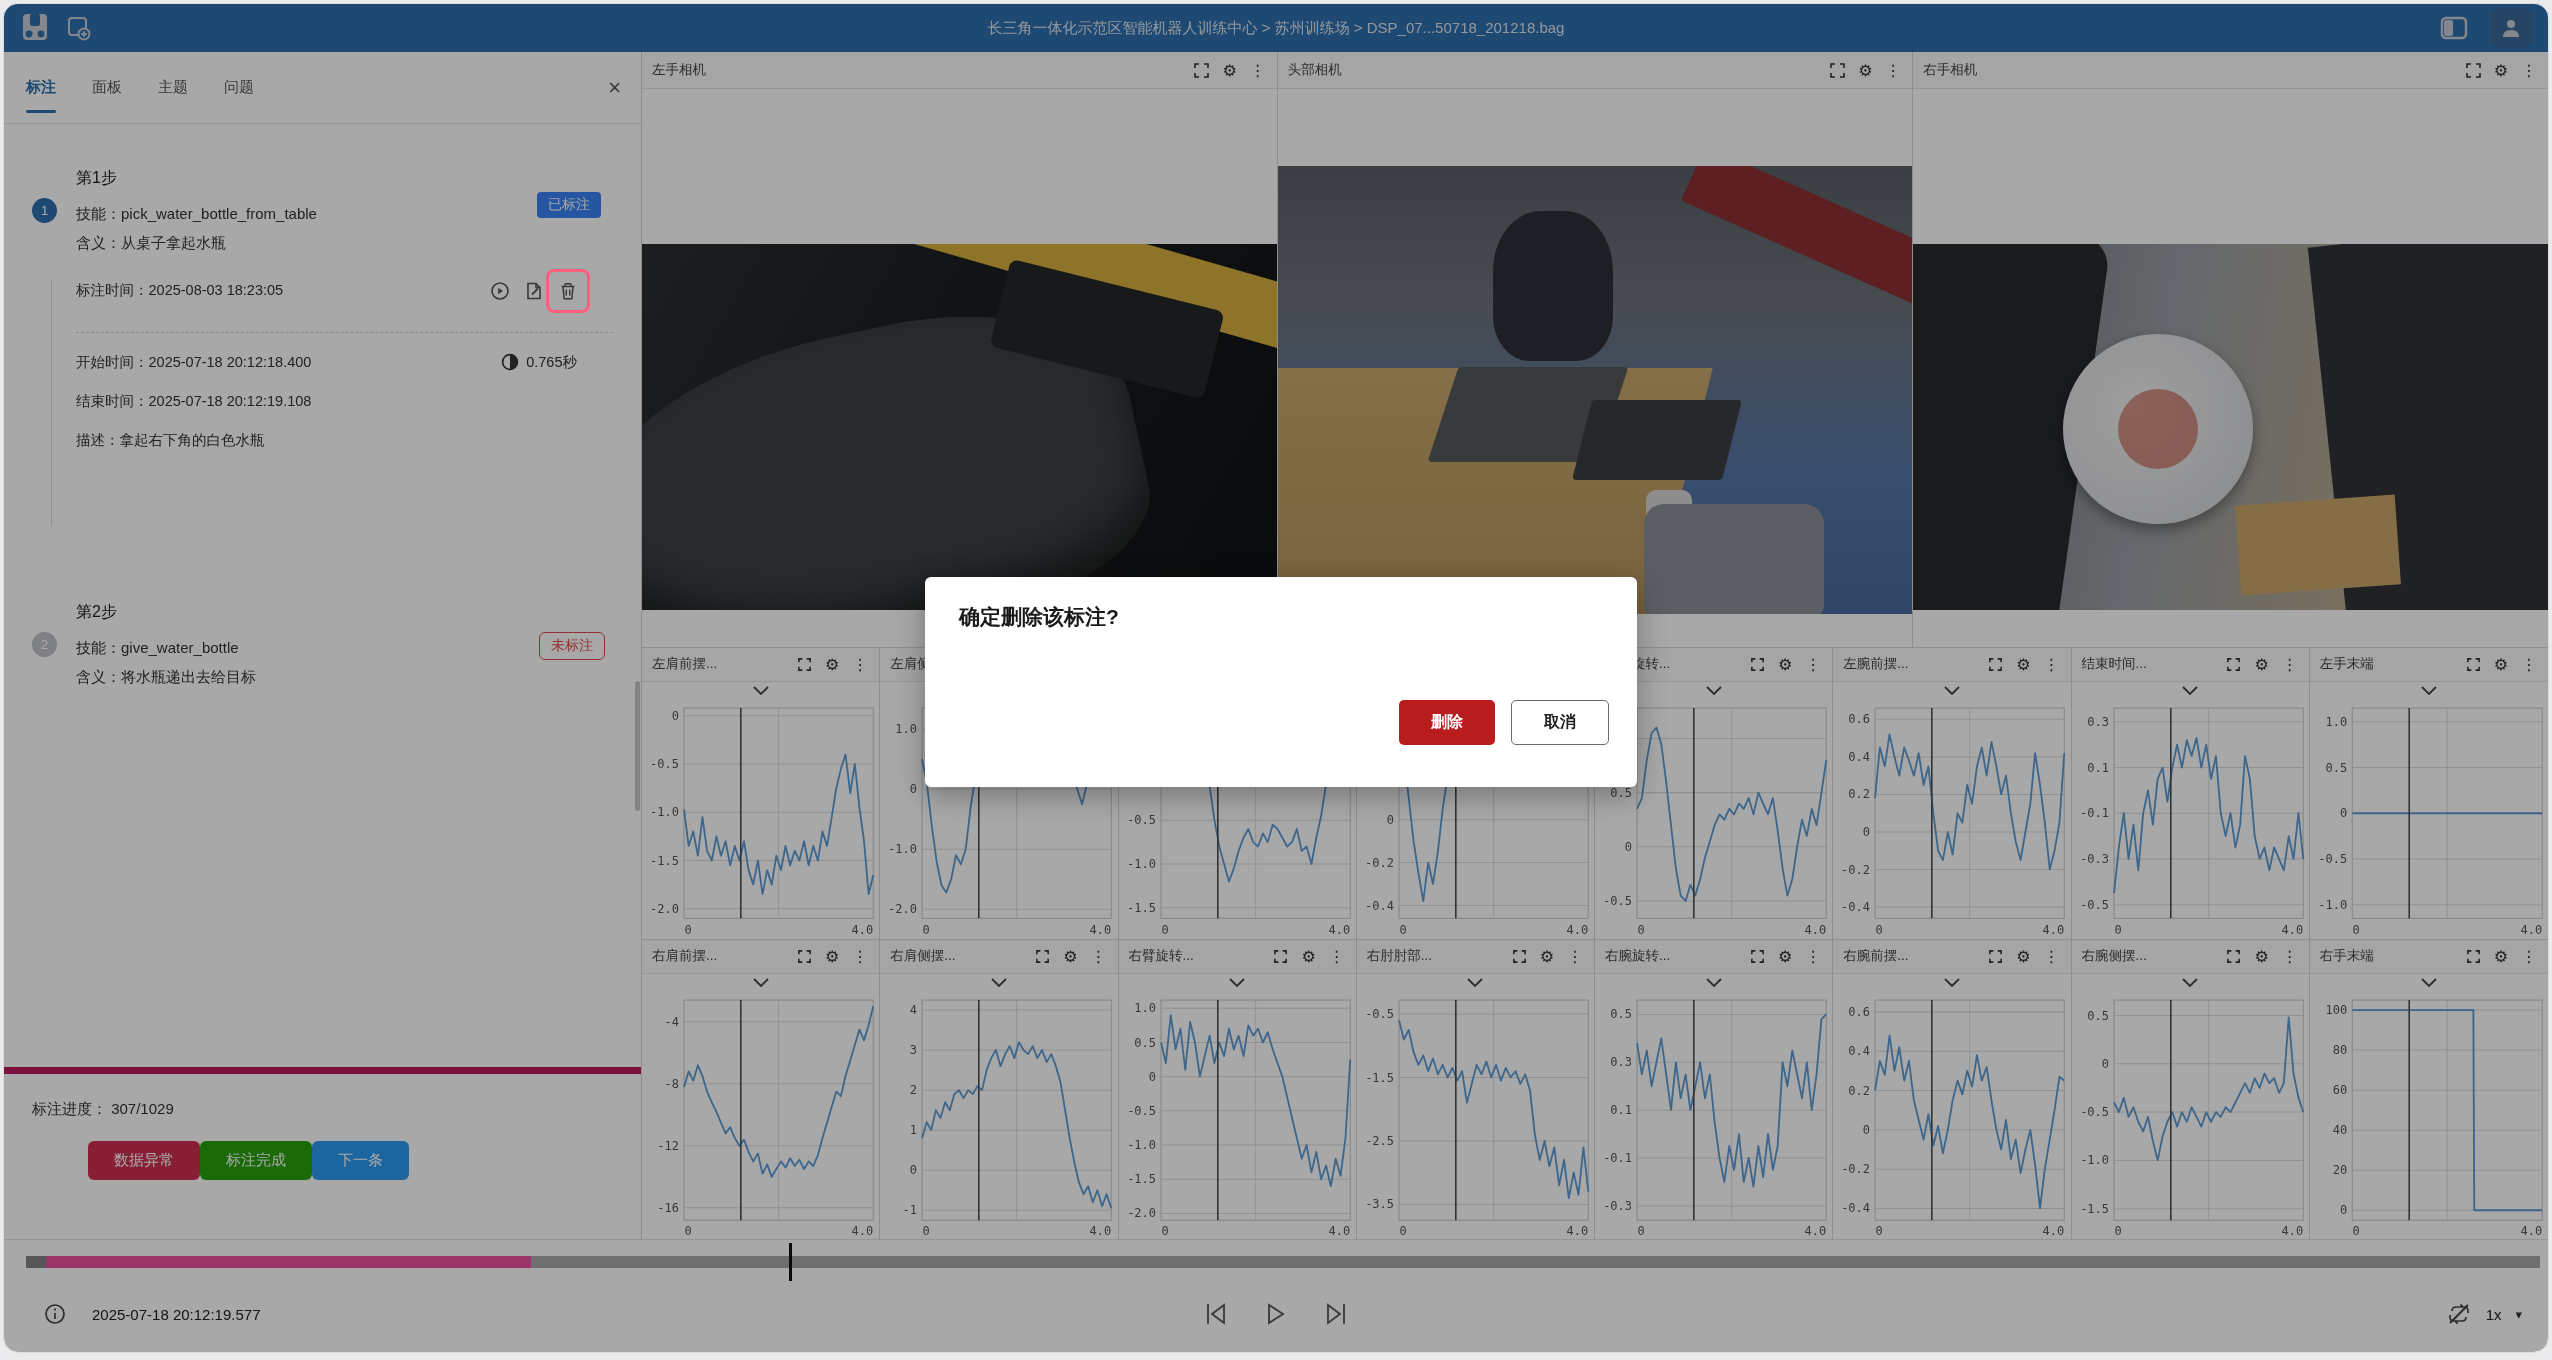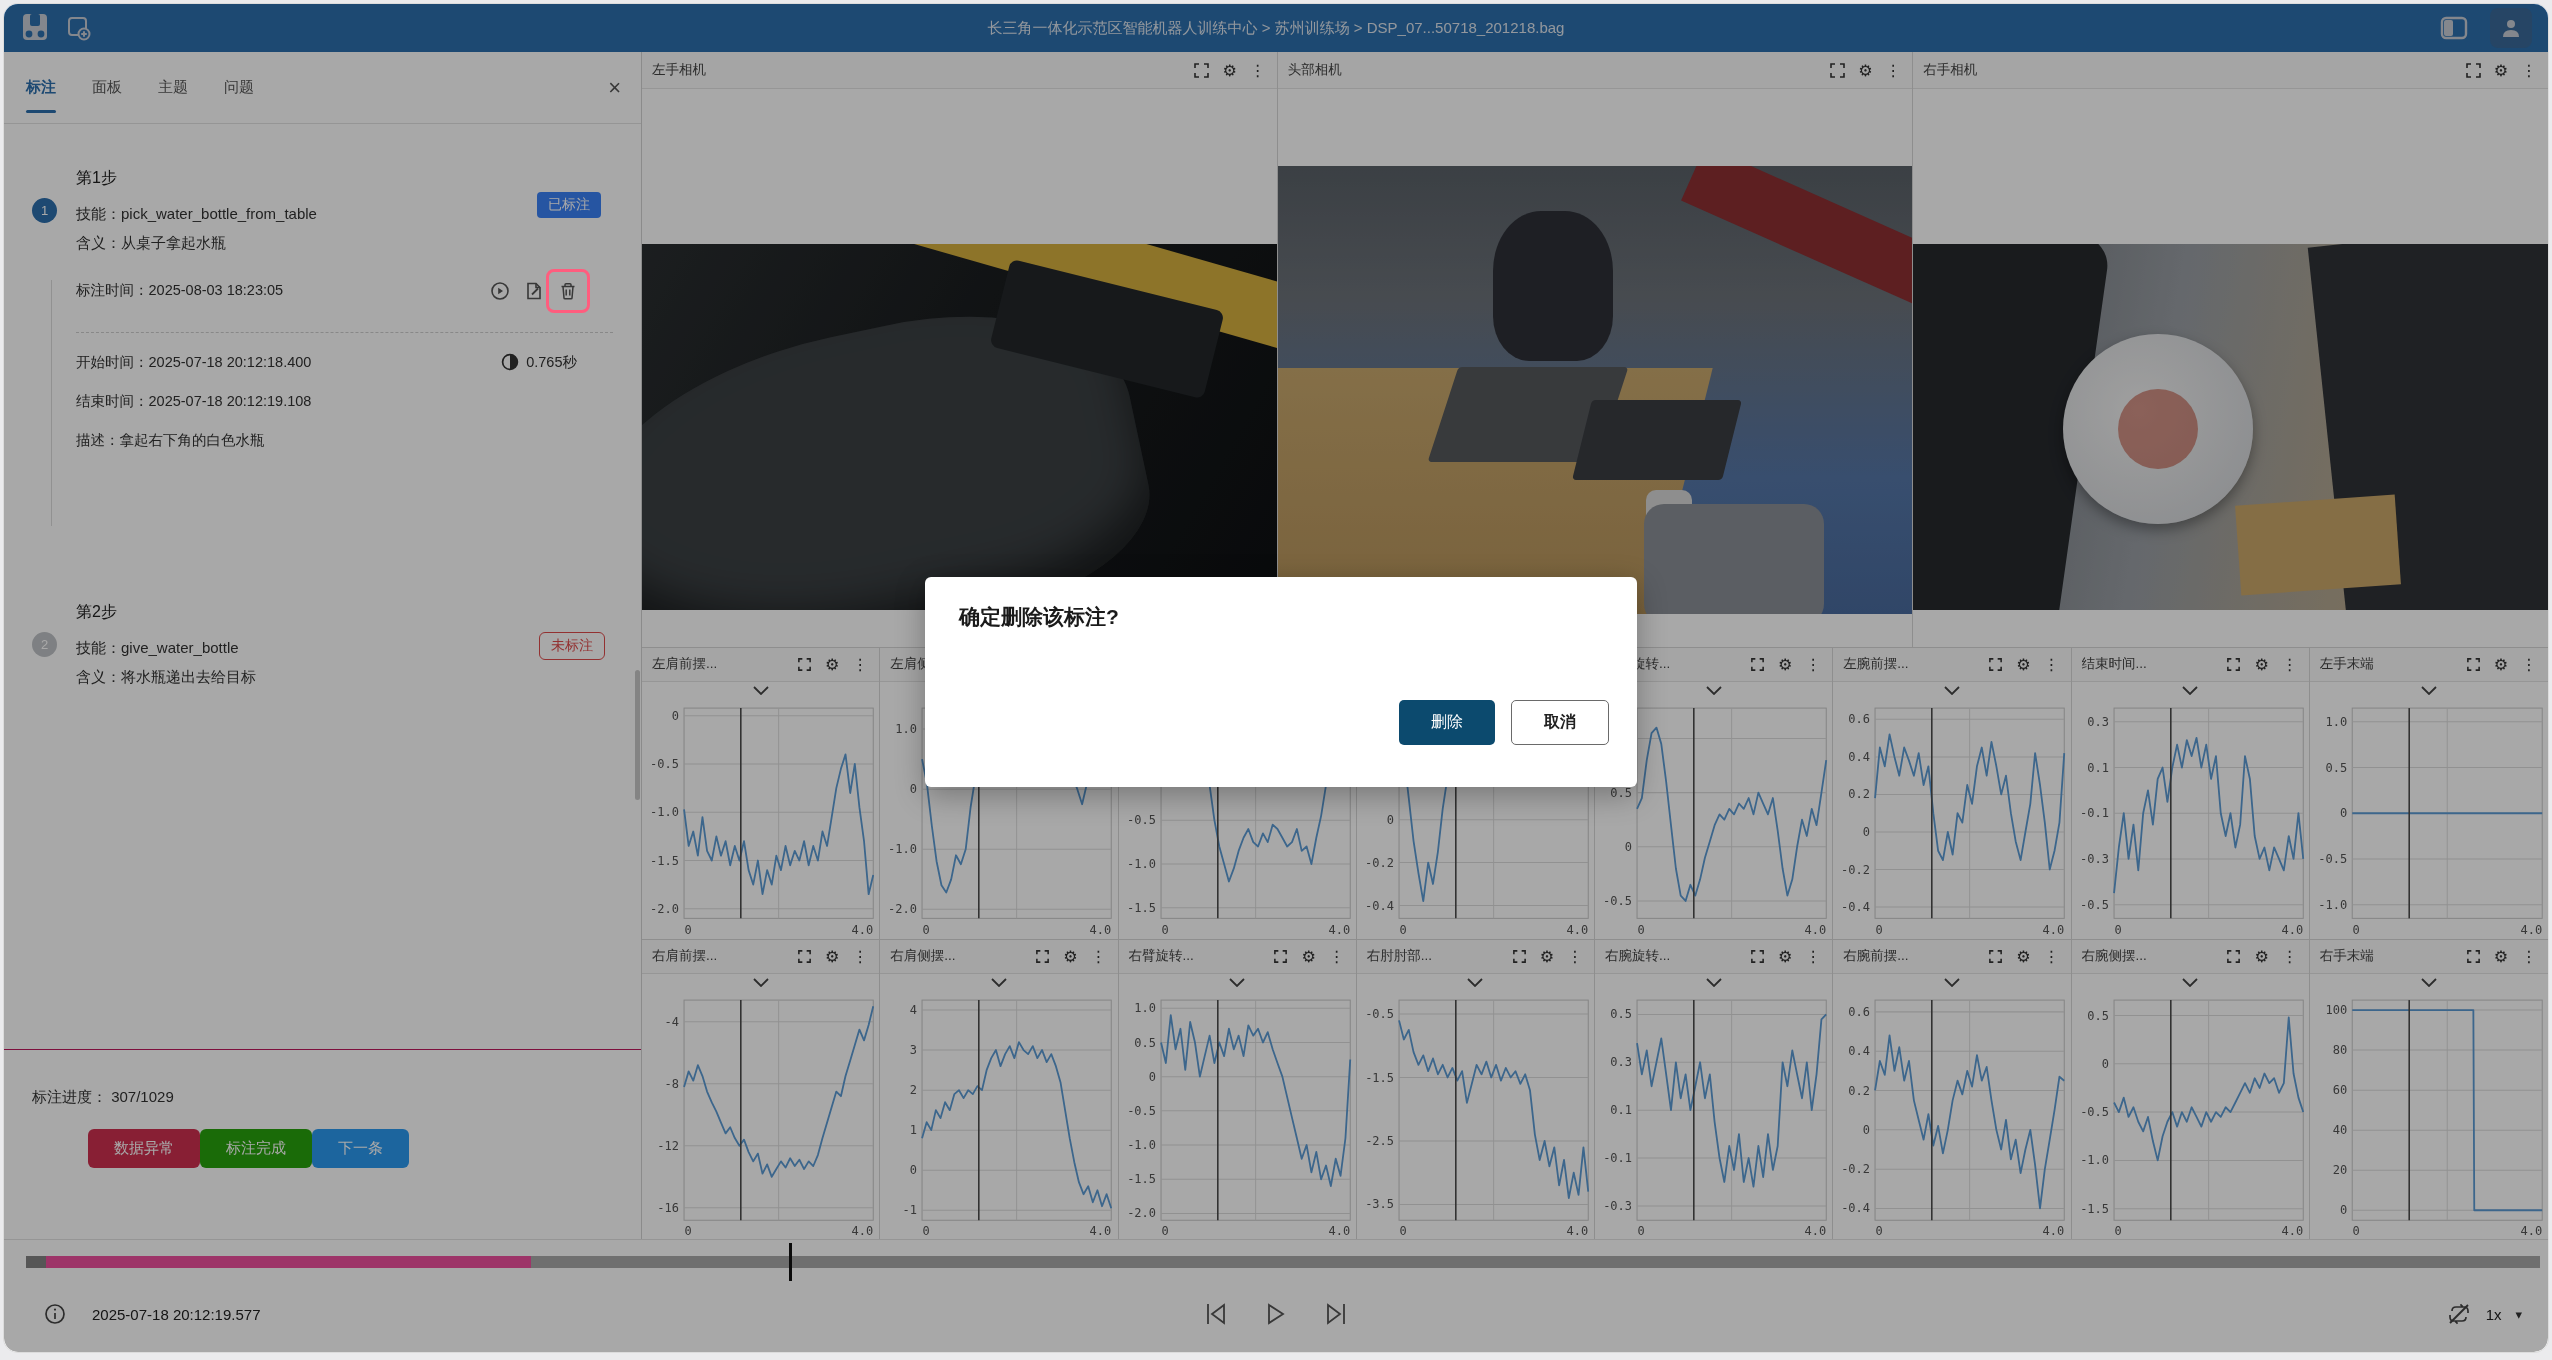--- a/index.html
+++ b/index.html
@@ -29,21 +29,21 @@
   .badge-done{position:absolute;right:40px;top:24px;background:#3b82f6;color:#fff;font-size:14px;padding:4px 11px;border-radius:4px;}
   .badge-todo{position:absolute;right:36px;top:30px;color:#e04b4b;border:1px solid #e04b4b;font-size:14px;padding:4px 11px;border-radius:6px;background:transparent;}
   .step-detail{position:relative;margin-top:22px;font-size:14.5px;color:#333;}
   .step-detail::before{content:"";position:absolute;left:-25px;top:0;bottom:-2px;width:1px;background:#dcdcdc;}
   .anno-row{display:flex;align-items:center;}
   .anno-actions{margin-left:auto;margin-right:34px;display:flex;align-items:center;gap:12px;}
   .act-icon{width:22px;height:22px;display:flex;align-items:center;justify-content:center;cursor:pointer;color:#555;}
   .dash-sep{border:none;border-top:1px dashed #cfcfcf;margin:30px 0 0 0;}
   .time-row{display:flex;align-items:center;margin-top:20px;}
   .dur{margin-left:auto;margin-right:36px;display:flex;align-items:center;gap:7px;color:#333;font-size:14.5px;}
-  .side-bottom{border-top:1px solid #be185d;height:158px;position:relative;padding:16px 28px;margin-top:45px;}
+  .side-bottom{border-top:7px solid #be185d;height:158px;position:relative;padding:4px 28px;margin-top:45px;}
   .progress-line{font-size:15px;color:#333;margin-top:22px;}
   .btn-row{display:flex;margin-top:22px;margin-left:56px;align-items:flex-end;}
   .sbtn{border:none;border-radius:6px;color:#fff;font-size:15px;padding:10px 26px;cursor:pointer;white-space:nowrap;}
   .sbtn.red{background:#cf3050;}
   .sbtn.green{background:#28a30d;}
   .sbtn.blue{background:#2b9af0;}
   .side-scroll{position:absolute;right:1px;top:62%;width:5px;height:130px;background:#c9c9c9;border-radius:3px;}
   
   .right-area{flex:1;display:flex;flex-direction:column;background:#fff;}
   .camera-row{height:602px;display:flex;}
@@ -78,21 +78,21 @@
   .pb-right{position:absolute;right:26px;display:flex;align-items:center;gap:14px;color:#333;}
   .speed{font-size:15px;color:#222;}
   .caret{font-size:13px;color:#333;}
   
   .dim-overlay{position:absolute;inset:0;background:rgba(0,0,0,0.34);z-index:50;border-radius:14px;}
   .trash-highlight{position:absolute;z-index:55;border:3px solid #ff5d7e;border-radius:8px;pointer-events:none;}
   .modal{position:absolute;left:921px;top:573px;width:712px;height:210px;background:#fff;border-radius:6px;z-index:60;box-shadow:0 8px 30px rgba(0,0,0,0.3);}
   .modal-title{position:absolute;left:34px;top:26px;font-size:21px;font-weight:bold;color:#1a1a1a;}
   .modal-btns{position:absolute;right:28px;bottom:42px;display:flex;gap:16px;}
   .mbtn{font-size:16px;border-radius:5px;padding:11px 32px;cursor:pointer;border:none;}
-  .mbtn.delete{background:#0c4a6e;color:#fff;font-weight:normal;}
+  .mbtn.delete{background:#b91c1c;color:#fff;font-weight:bold;}
   .mbtn.cancel{background:#fff;color:#222;border:1px solid #6a6a6a;font-weight:bold;}
   svg{display:block;}
 </style>
 </head>
 <body>
 
 <div class="app">
 
   <div class="navbar">
     <div class="nav-left">

